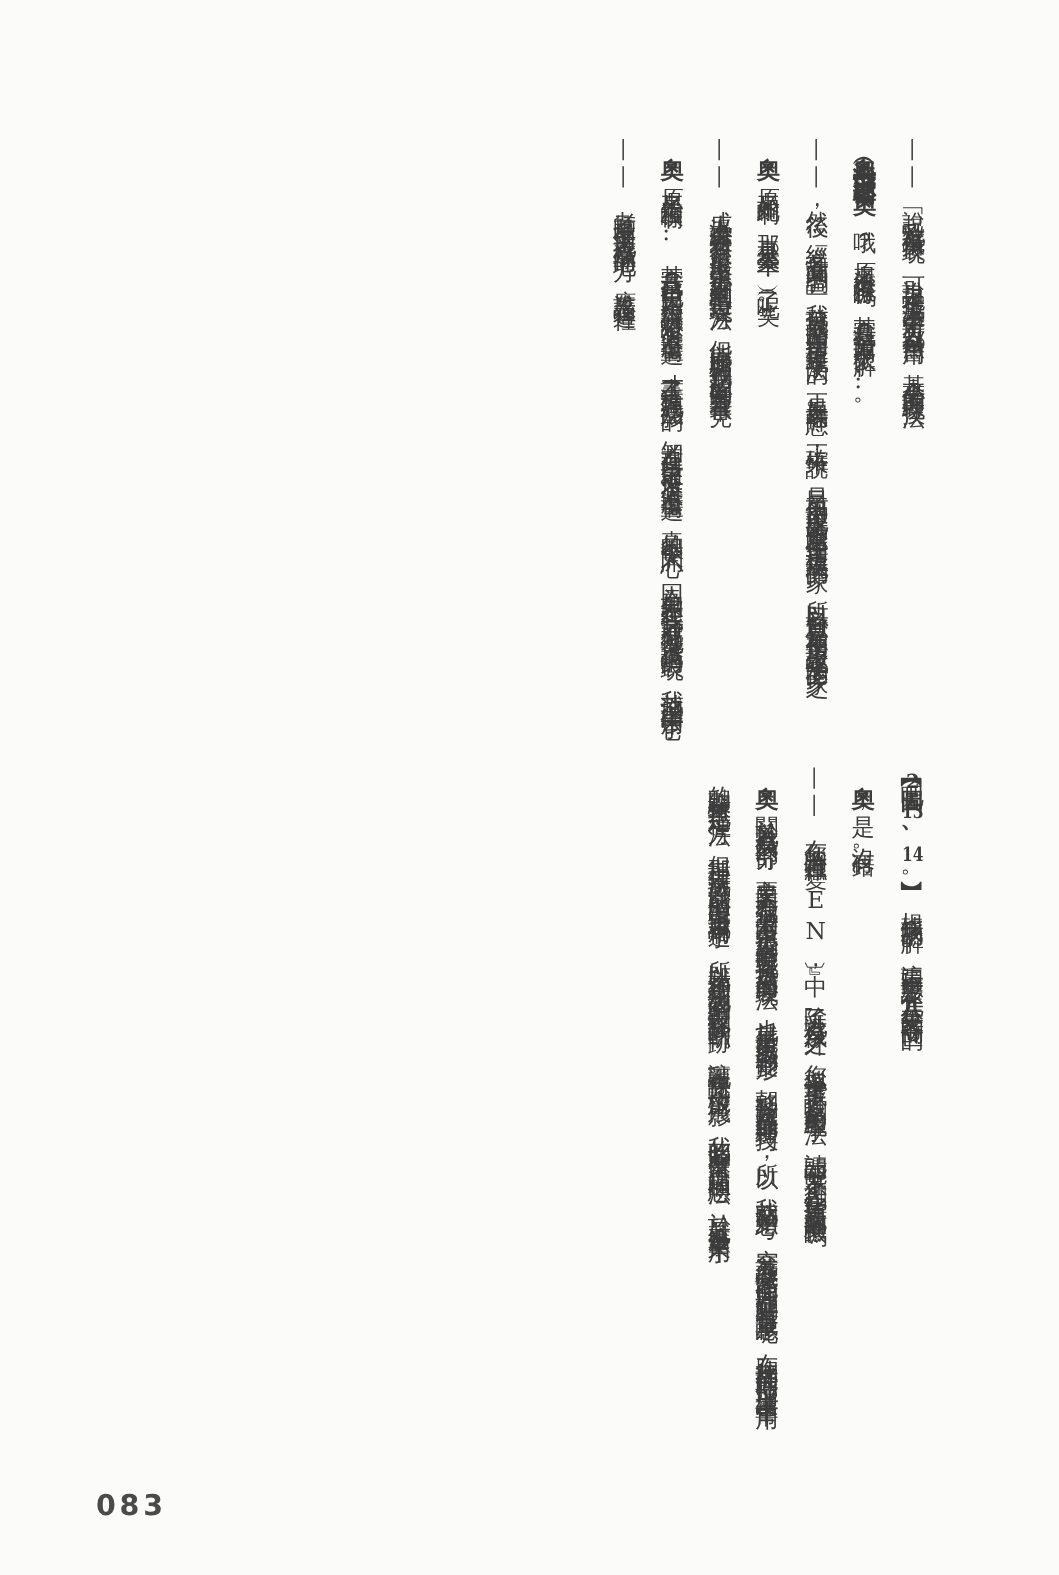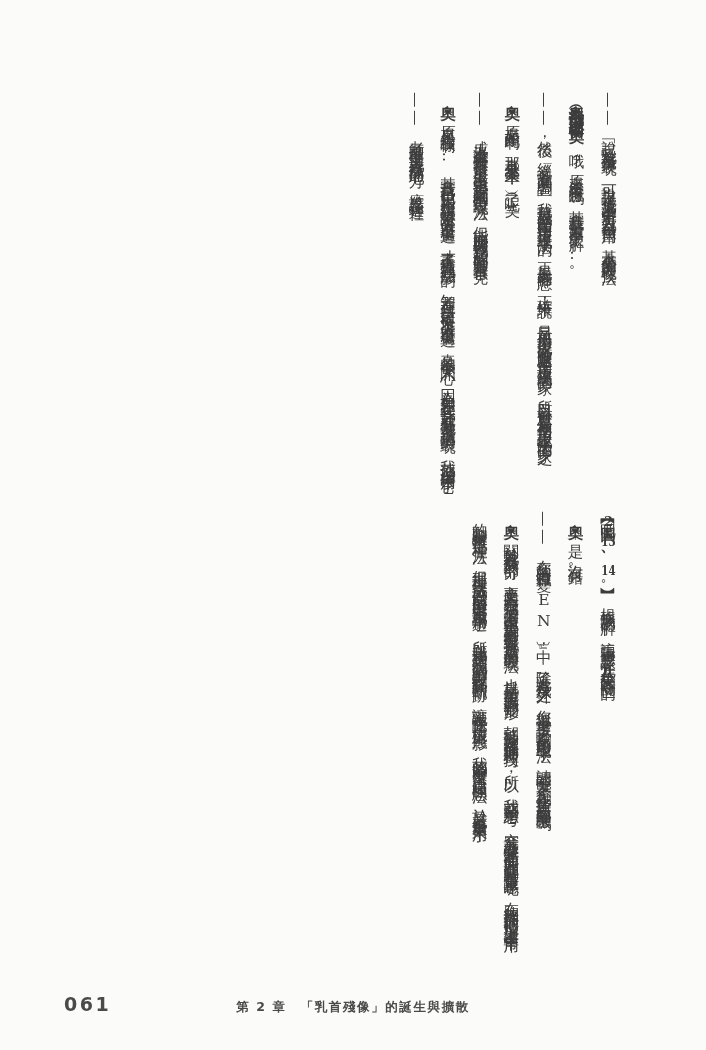--- a/index.html
+++ b/index.html
@@ -87,17 +87,16 @@
       <p class="para"><span class="seg">——老師最早使用乳首殘像的地方，應該是在這裡</span></p>
     </div>
 
   <div id="block-bottom" class="vblock">
       <p class="para"><span class="seg">吧</span><span class="seg bold tight">【圖<span class="tcy">2</span>-<span class="tcy">13</span>、<span class="tcy">14</span>】</span><span class="seg">。根據我的了解，這張圖應該是在一九八八年夏天時問世的。</span></p>
       <p class="para"><span class="seg bold">奧</span><span class="seg">　是，沒有錯。</span></p>
       <p class="para"><span class="seg">——在您的出道作『變〔<span class="up">HEN</span>〕』中，除了乳首殘像之外，您似乎還嘗試了許多原創的表現手法。請問能分享一下您創作這些新表現的契機嗎？</span></p>
       <p class="para"><span class="seg bold">奧</span><span class="seg">　關於乳首殘像的部分，主要是因為我在過去的漫畫中很少看到能表現乳房搖晃感的表現法。也就是能表現出胸部變形，朝移動方向搖擺的那種技巧。所以，我就開始思考，究竟該怎麼做才能使胸部在運動時有重量感呢？在胸部搖擺的部位加上漫畫中常用的動線雖然也是一種方法，但那種表現法感覺以前的漫畫中應該都用過了，所以我才想到用乳頭的網點表現移動的軌跡。讓乳頭像光軌一樣留下殘影，我的腦海突然冒出這樣的想法，於是就這麼拿來用了。</span></p>
     </div>
 
-  <div class="footer-pagenum">061</div>
+  <div class="footer-pagenum">083</div>
 
-  <div class="footer-chapter">第 2 章　「乳首殘像」的誕生與擴散</div>
 
 </div>
 
 </body></html>

